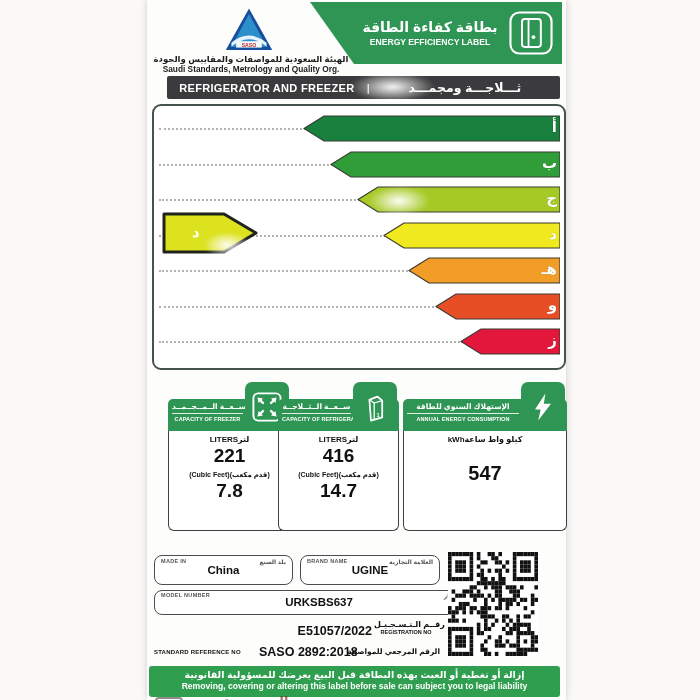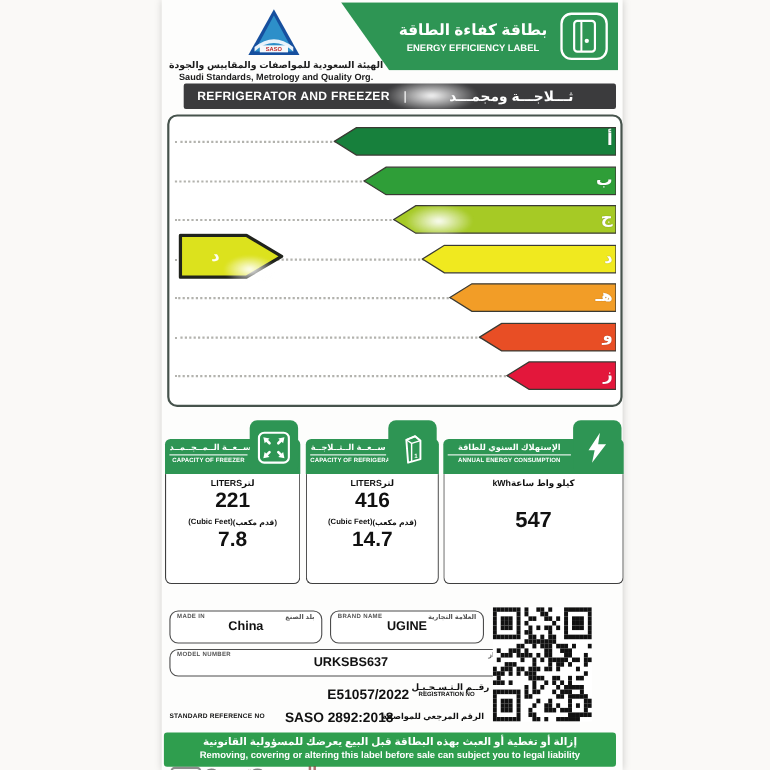--- a/index.html
+++ b/index.html
@@ -47,21 +47,21 @@
   .grade-letter{
     position:absolute;right:7px;top:3px;color:#fff;font-size:15px;font-weight:bold;
     text-shadow:0 0 1px rgba(0,0,0,.35);
   }
   #indicator{position:absolute;left:8px;top:106px;width:97px;height:42px;}
   #indicator-letter{
     position:absolute;left:30px;top:11px;color:#fefef2;font-size:15px;font-weight:bold;
   }
   
   .pnl{position:absolute;top:382px;height:150px;}
-  #panel-freezer{left:3px;width:123px;}
+  #panel-freezer{left:21px;width:123px;}
   #panel-refrigerator{left:131px;width:121px;}
   #panel-energy{left:256px;width:164px;}
   .pnl-head{
     position:absolute;left:0;top:17px;width:100%;height:32px;background:var(--green,#2e9554);
     border-radius:5px 5px 0 0;color:#fff;
   }
   .pnl-head-texts{position:absolute;left:4px;top:3px;right:48px;text-align:center;}
   .pnl-title-ar{font-size:7.5px;font-weight:bold;white-space:nowrap;border-bottom:1px solid rgba(255,255,255,.85);padding-bottom:2px;}
   .pnl-title-en{font-size:5.5px;font-weight:bold;white-space:nowrap;margin-top:2px;letter-spacing:.1px;}
   .pnl-tab{

